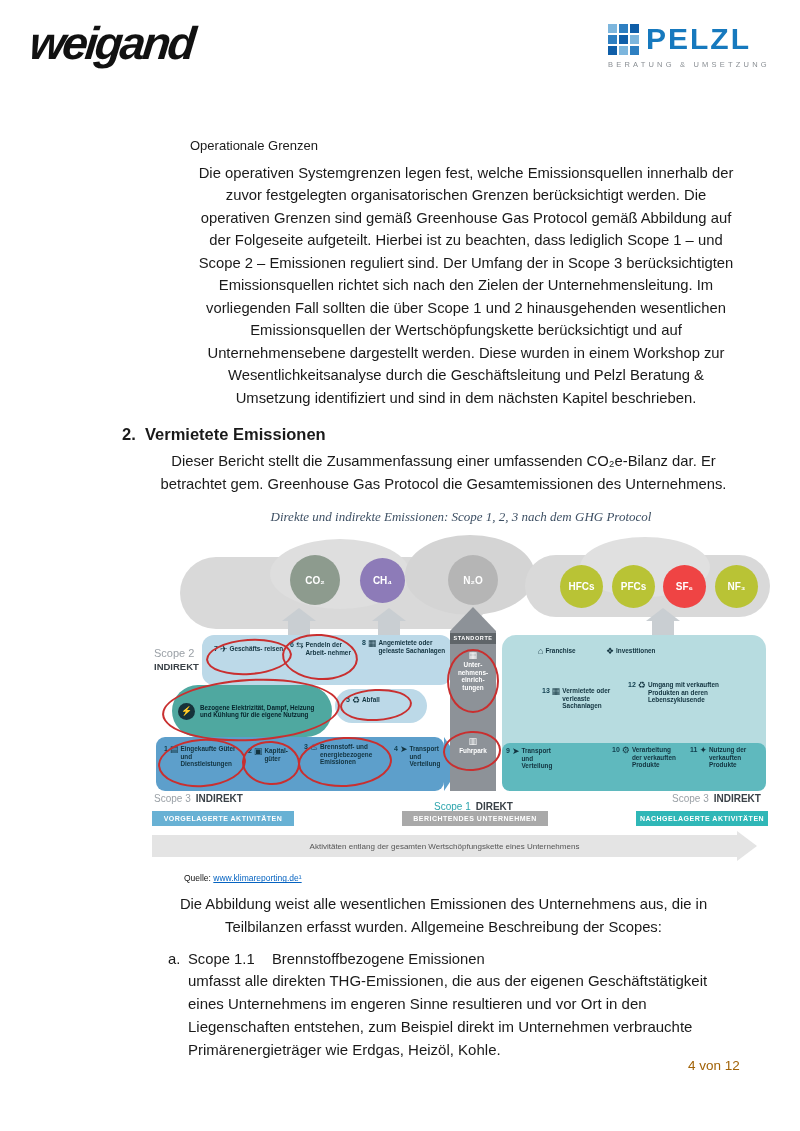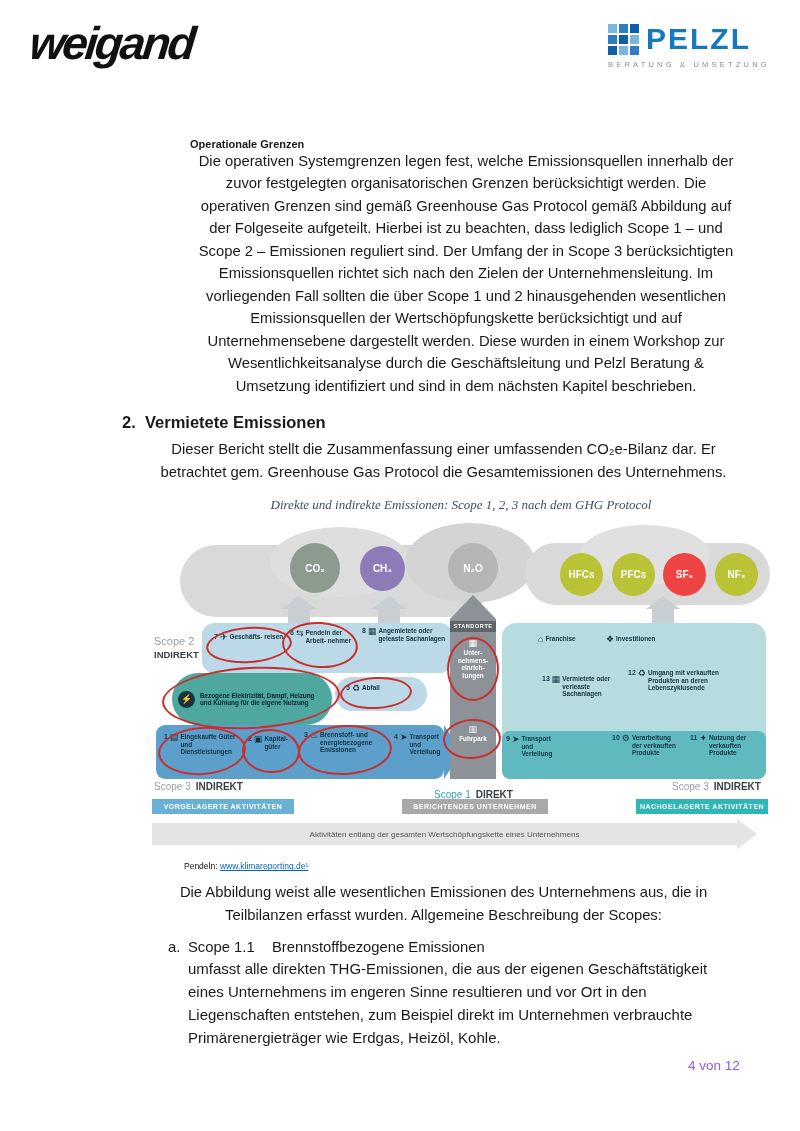--- a/index.html
+++ b/index.html
@@ -13,29 +13,29 @@
   .logo-pelzl{position:absolute;right:32px;top:22px;width:160px;}
   .pelzl-top{display:flex;align-items:center;gap:7px;}
   .pelzl-grid{display:grid;grid-template-columns:repeat(3,9px);grid-auto-rows:9px;gap:2px;}
   .pelzl-grid span{display:block;}
   .pelzl-name{font-size:30px;font-weight:bold;color:#1679be;letter-spacing:2px;}
   .pelzl-sub{margin-top:4px;font-size:7.5px;letter-spacing:3.2px;color:#8a8f94;white-space:nowrap;}
 
   
   main{padding:4px 58px 0 145px;}
   .intro{padding-left:45px;}
-  .intro-h{margin:26px 0 0 0;font-size:11px;font-weight:bold;}
+  .intro-h{margin:26px 0 9px 0;font-size:13px;}
   .para{margin:0 0 10px 0;font-size:14.8px;line-height:1.52;text-align:center;}
   h2{margin:16px 0 6px -23px;font-size:16.5px;font-weight:bold;display:flex;}
   h2 .h2num{width:23px;flex:none;}
   .la-head{display:flex;margin:2px 0 0 23px;font-size:14.8px;line-height:1.5;}
   .la-head .mk{width:20px;flex:none;}
   .la-head .tm{width:84px;flex:none;}
   .la-desc{margin:0 0 0 43px;font-size:15px;line-height:1.52;}
-  .page-num{position:absolute;left:688px;top:1058px;font-size:13.5px;color:#8b5cf6;}
+  .page-num{position:absolute;left:688px;top:1058px;font-size:13.5px;color:#a16207;}
 
   
   figure{margin:14px 0 10px 5px;width:622px;}
   figcaption{width:622px;text-align:center;font-family:"Liberation Serif",serif;
         font-style:italic;font-size:13px;color:#3d4f63;margin-bottom:10px;}
   .diagram{position:relative;width:622px;height:330px;}
   .src{margin:8px 0 0 34px;font-size:8.5px;color:#111;}
   .link{color:#0563c1;text-decoration:underline;cursor:pointer;}
 
   .diagram *{box-sizing:border-box;}
@@ -325,21 +325,21 @@
         <div class="rc rc2"></div>
         <div class="rc rc3"></div>
         <div class="rc rc4"></div>
         <div class="rc rc5"></div>
         <div class="rc rc6"></div>
         <div class="rc rc7"></div>
         <div class="rc rc8"></div>
       </div>
 
       <div class="src">
-        <span>Pendeln:</span>
+        <span>Quelle:</span>
         <span class="link">www.klimareporting.de¹</span>
       </div>
     </figure>
 
     <p class="para">Die Abbildung weist alle wesentlichen Emissionen des Unternehmens aus, die in Teilbilanzen erfasst wurden. Allgemeine Beschreibung der Scopes:</p>
 
     <div class="la-head">
       <span class="mk">a.</span>
       <span class="tm">Scope 1.1</span>
       <span>Brennstoffbezogene Emissionen</span>

